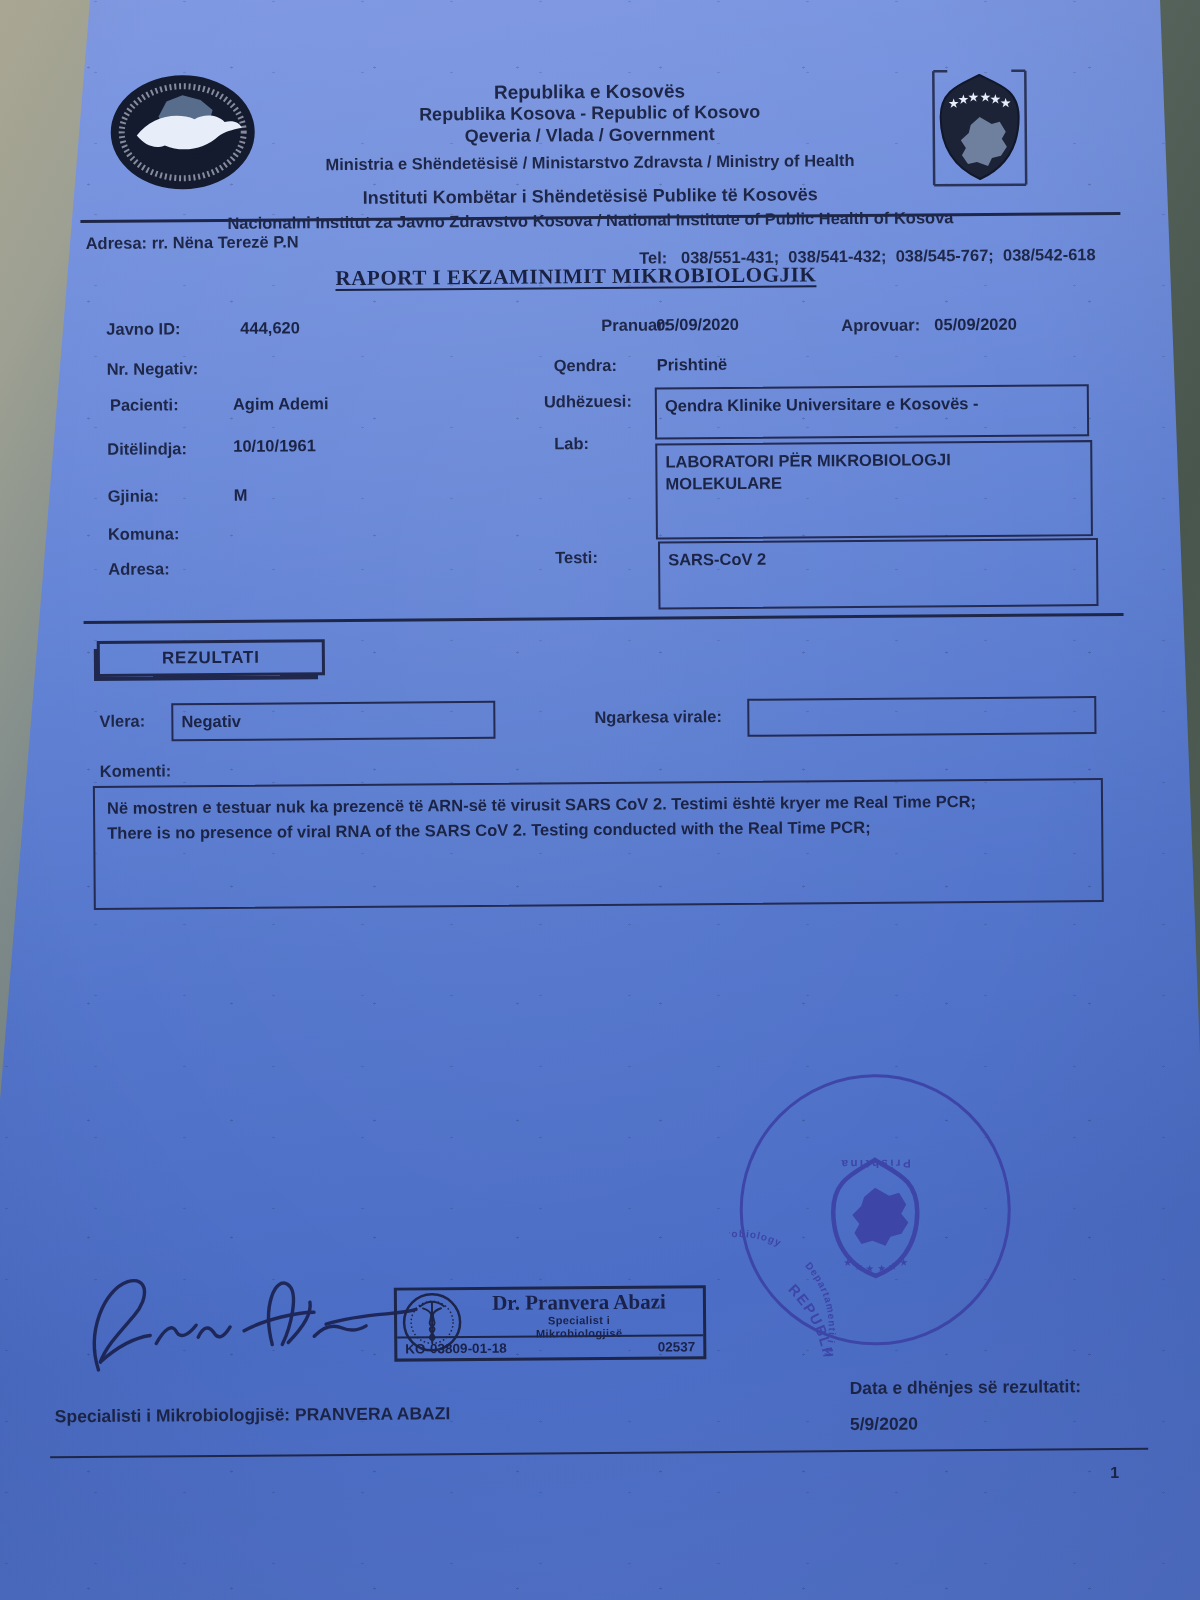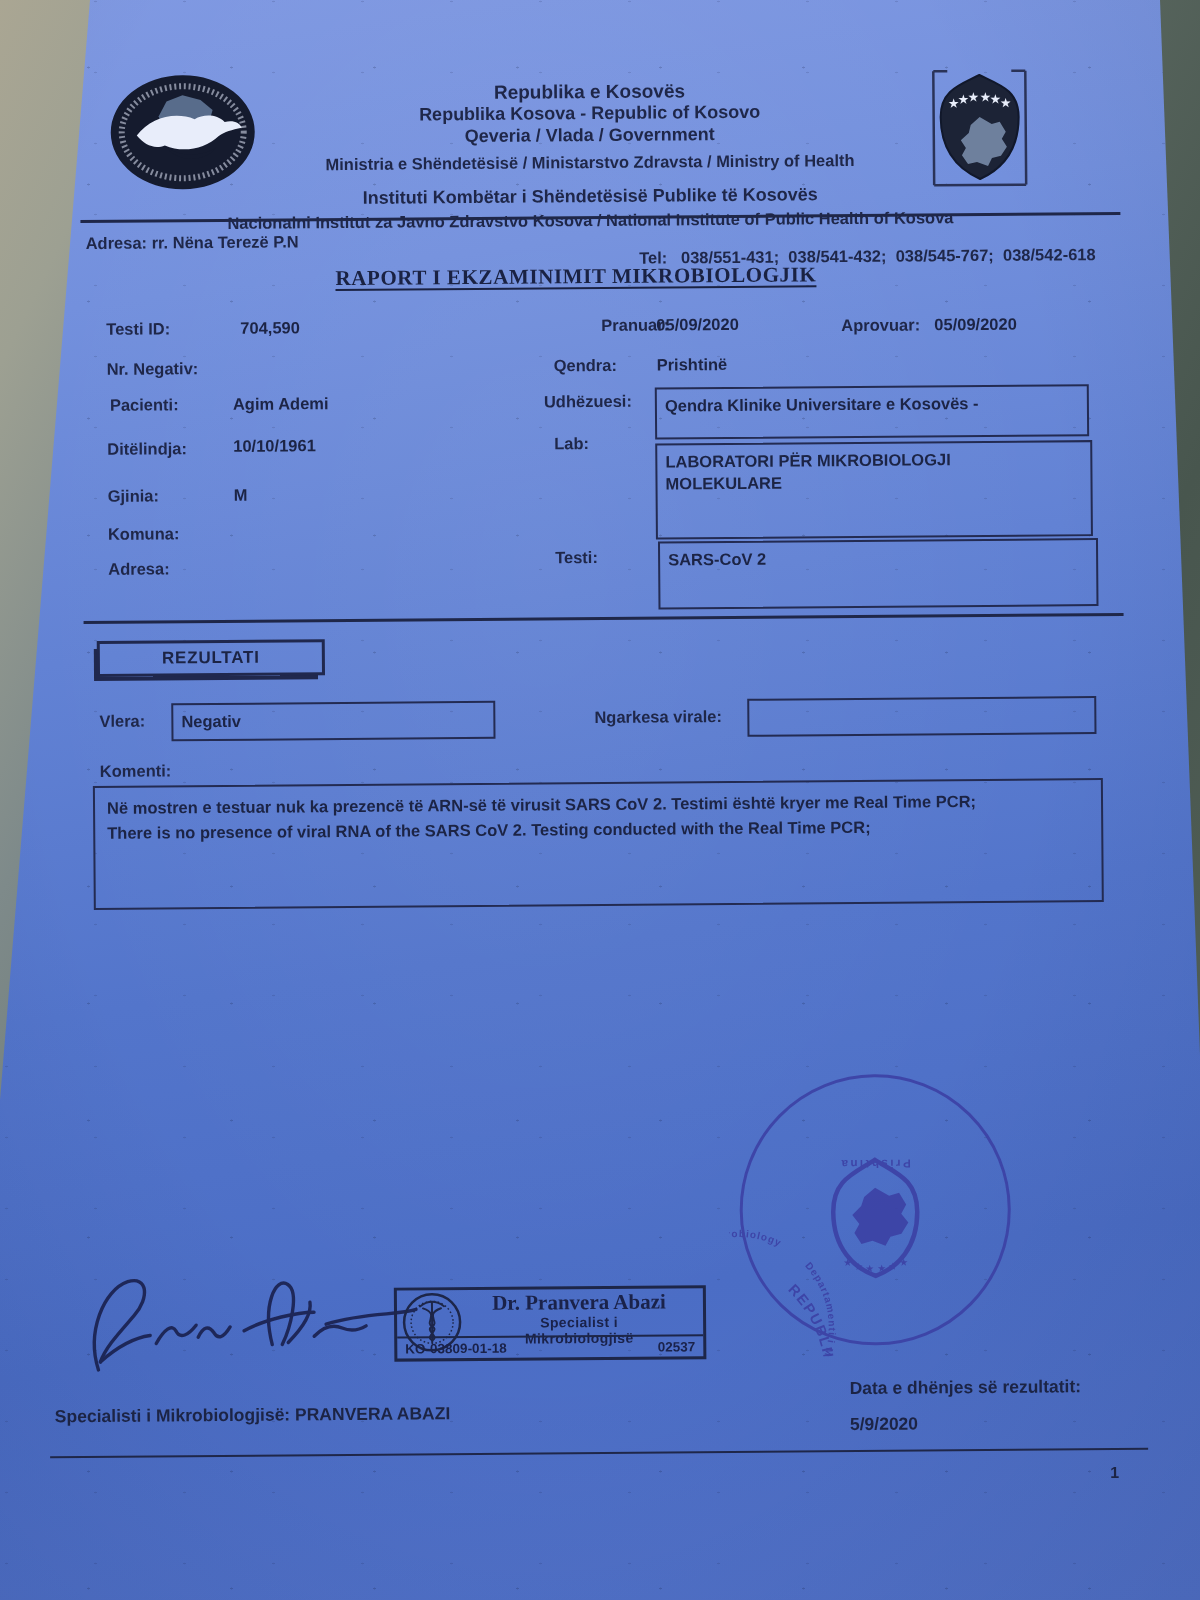--- a/index.html
+++ b/index.html
@@ -52,21 +52,21 @@
     font-weight:700;font-size:17px;letter-spacing:.8px;color:#1c2445;
   }
   .comment-text{font-weight:600;font-size:16.5px;line-height:1.5;color:#1c2445;}
   .tel-wrap{font-weight:700;font-size:16.5px;white-space:pre-wrap;}
   .doctor-stamp{
     border:3px solid #1d2649;width:306px;height:68px;position:absolute;
     display:flex;align-items:stretch;color:#1a224a;
   }
   .ds-text{flex:1;display:flex;flex-direction:column;align-items:center;justify-content:flex-start;padding-left:58px;}
   .ds-name{font-family:"Liberation Serif",serif;font-weight:700;font-size:21px;line-height:1.1;margin-top:2px;}
-  .ds-sub{font-weight:700;font-size:14px;line-height:1.15;letter-spacing:.4px;}
+  .ds-sub{font-weight:700;font-size:11px;line-height:1.15;letter-spacing:.4px;}
   .ds-license-row{
     position:absolute;left:0;right:0;bottom:0;height:20px;border-top:2px solid #1d2649;
     display:flex;align-items:center;justify-content:space-between;
     font-weight:700;font-size:13.5px;padding:0 8px;
   }
   .footer-line{font-weight:700;font-size:17.5px;color:#1c2445;}
   .pagenum{font-weight:600;font-size:16px;color:#1c2445;}
   svg text{font-family:"Liberation Sans",sans-serif;}
 </style>
 </head>
@@ -111,22 +111,22 @@
 
   <div class="abs hline" style="left:85px;top:216px;width:1040px;"></div>
 
   <div class="abs lbl" style="left:90px;top:230px;">Adresa: rr. Nëna Terezë P.N</div>
   <div class="abs tel-wrap" style="left:625px;top:230px;">
     <span>Tel:</span><span>&nbsp;&nbsp;&nbsp;</span><span>038/551-431;  038/541-432;  038/545-767;  038/542-618</span>
   </div>
 
   <div class="abs doc-title" style="left:0;top:264px;width:1160px;text-align:center;">RAPORT I EKZAMINIMIT MIKROBIOLOGJIK</div>
 
-  <div class="abs lbl" style="left:110px;top:316px;">Testi ID:</div>
-  <div class="abs val" style="left:244px;top:316px;">704,590</div>
+  <div class="abs lbl" style="left:110px;top:316px;">Javno ID:</div>
+  <div class="abs val" style="left:244px;top:316px;">444,620</div>
   <div class="abs lbl" style="left:557px;top:316px;margin-left:48px;">Pranuar:</div>
   <div class="abs val" style="left:660px;top:316px;">05/09/2020</div>
   <div class="abs lbl" style="left:845px;top:318px;">Aprovuar:</div>
   <div class="abs val" style="left:938px;top:318px;">05/09/2020</div>
 
   <div class="abs lbl" style="left:110px;top:356px;">Nr. Negativ:</div>
   <div class="abs val" style="left:244px;top:356px;"></div>
   <div class="abs lbl" style="left:557px;top:356px;">Qendra:</div>
   <div class="abs val" style="left:660px;top:356px;">Prishtinë</div>
 

